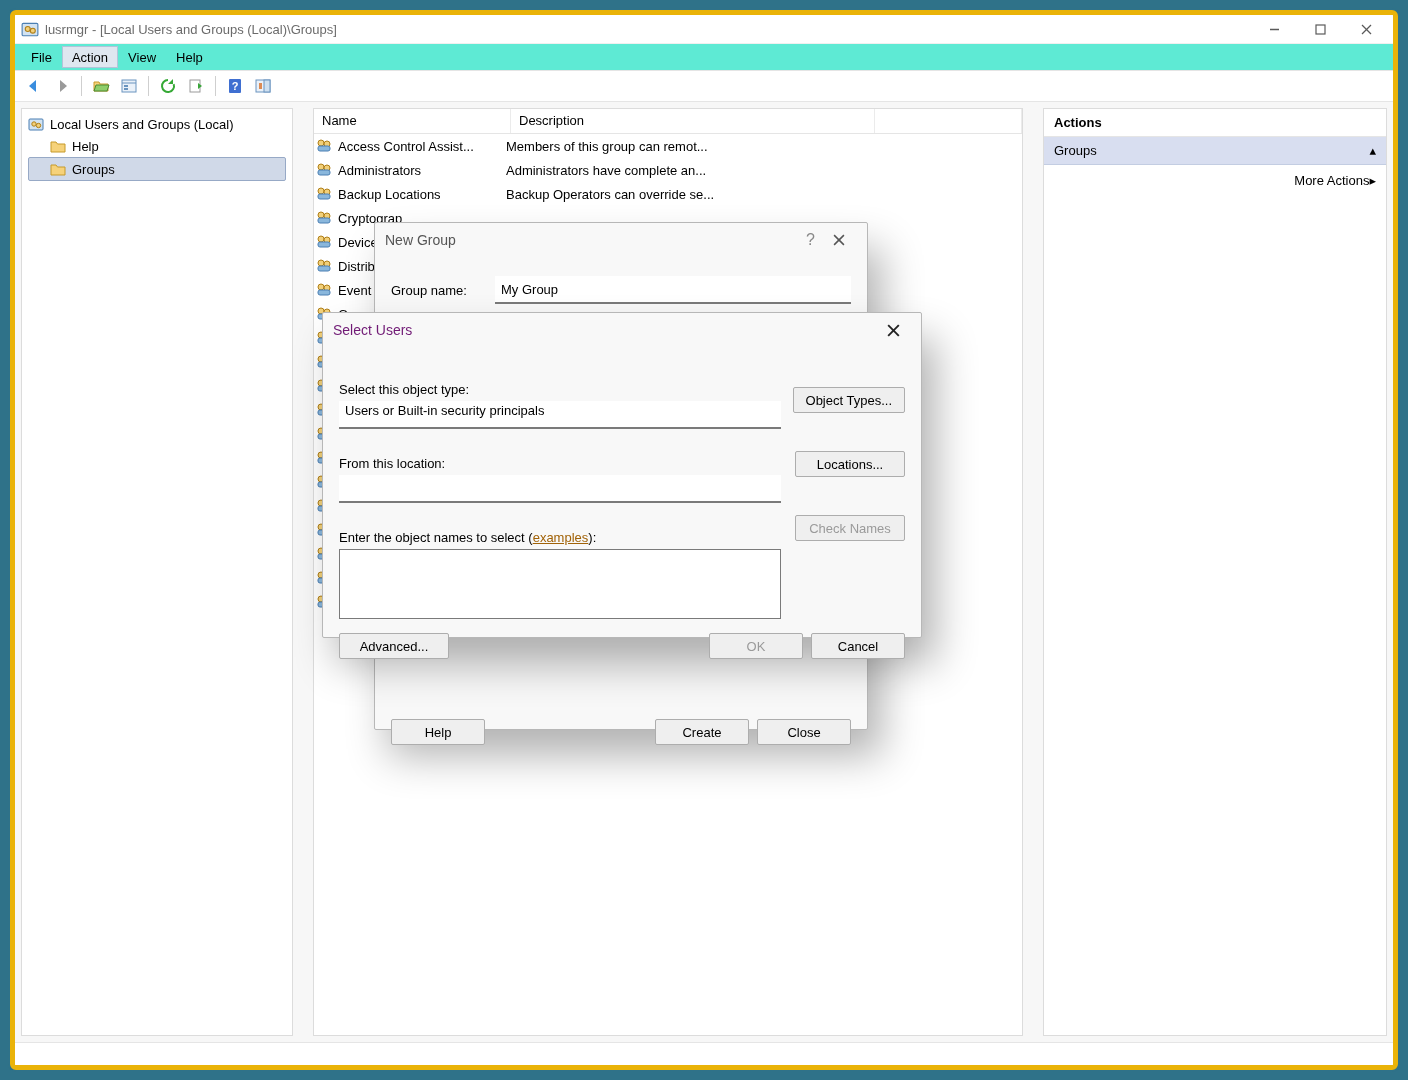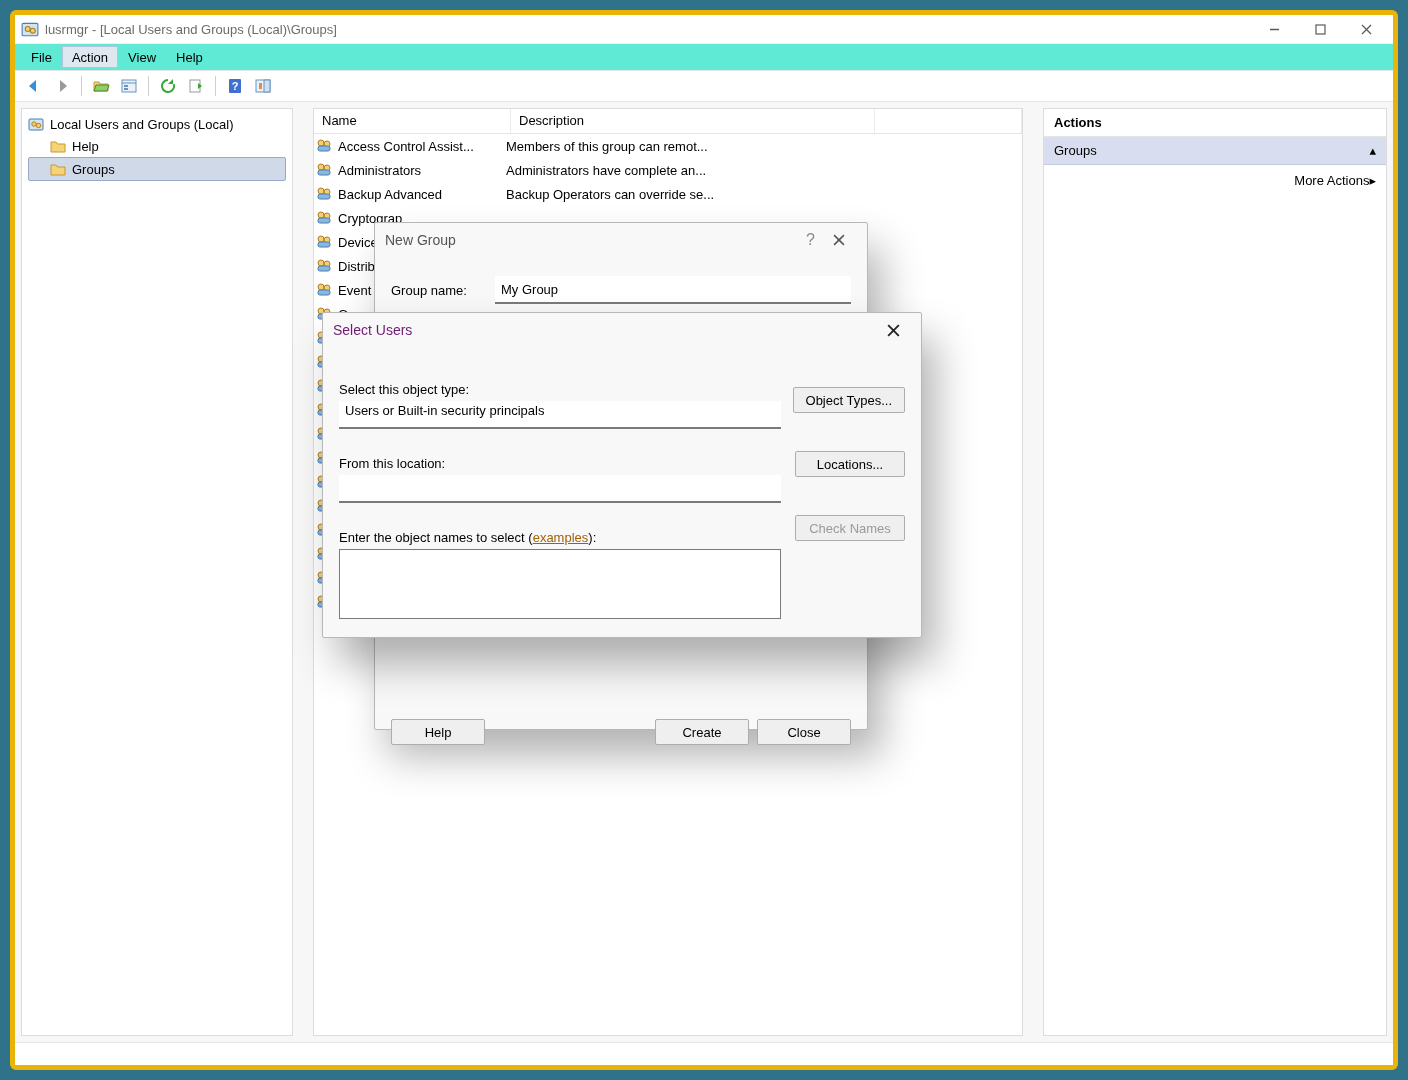--- a/index.html
+++ b/index.html
@@ -244,21 +244,21 @@
               </svg></span>
             <span class="c-name">Administrators</span>
             <span class="c-desc">Administrators have complete an...</span>
           </div>
           <div class="list-row">
             <span class="gicon"><svg width="16" height="16">
                 <circle cx="5" cy="6" r="3" fill="#f2d07a" stroke="#b07f18"></circle>
                 <circle cx="11" cy="7" r="3" fill="#f2d07a" stroke="#b07f18"></circle>
                 <rect x="2" y="9" width="12" height="5" rx="2" fill="#8ab7dc" stroke="#4b7fb3"></rect>
               </svg></span>
-            <span class="c-name">Backup Advanced</span>
+            <span class="c-name">Backup Locations</span>
             <span class="c-desc">Backup Operators can override se...</span>
           </div>
           <div class="list-row">
             <span class="gicon"><svg width="16" height="16">
                 <circle cx="5" cy="6" r="3" fill="#f2d07a" stroke="#b07f18"></circle>
                 <circle cx="11" cy="7" r="3" fill="#f2d07a" stroke="#b07f18"></circle>
                 <rect x="2" y="9" width="12" height="5" rx="2" fill="#8ab7dc" stroke="#4b7fb3"></rect>
               </svg></span>
             <span class="c-name">Cryptograp</span>
             <span class="c-desc"></span>
@@ -476,14 +476,19 @@
           <span>Enter the object names to select (</span><a href="#" class="link">examples</a><span>):</span>
         </div>
         <textarea class="names-box" style=""></textarea>
       </div>
       <div class="right-col" style="padding-top:32px;">
         <button class="btn" style="min-width:110px">Object Types...</button>
         <button class="btn" style="min-width:110px">Locations...</button>
         <button class="btn" style="min-width:110px" disabled="">Check Names</button>
       </div>
     </div>
+    <div class="btn-row">
+      <button class="btn left" style="min-width:110px">Advanced...</button>
+      <button class="btn" disabled="">OK</button>
+      <button class="btn">Cancel</button>
+    </div>
   </div>
 </div>
 
 </body></html>

